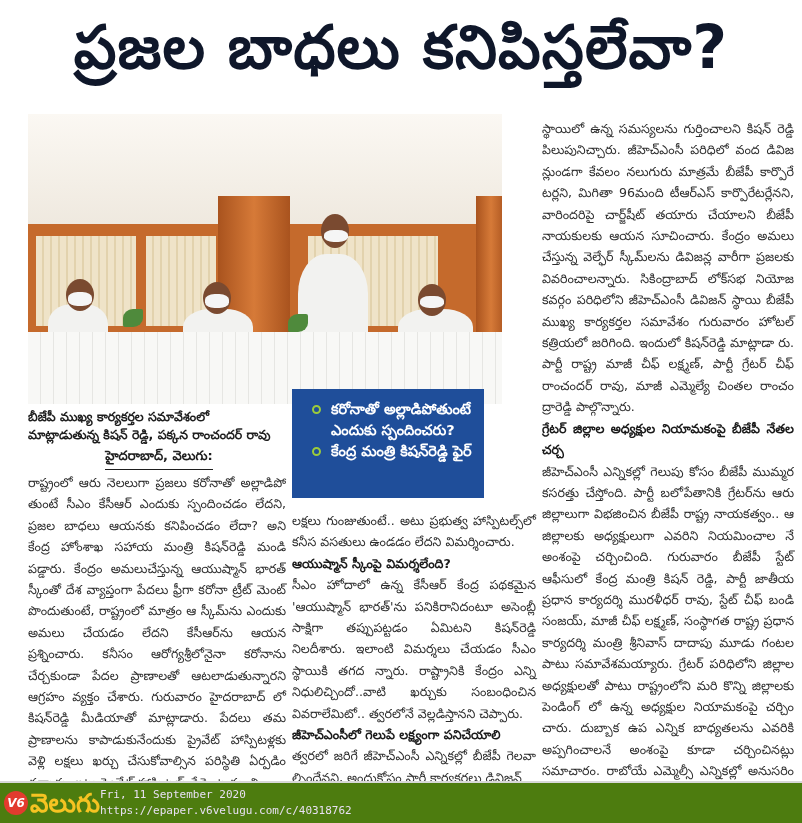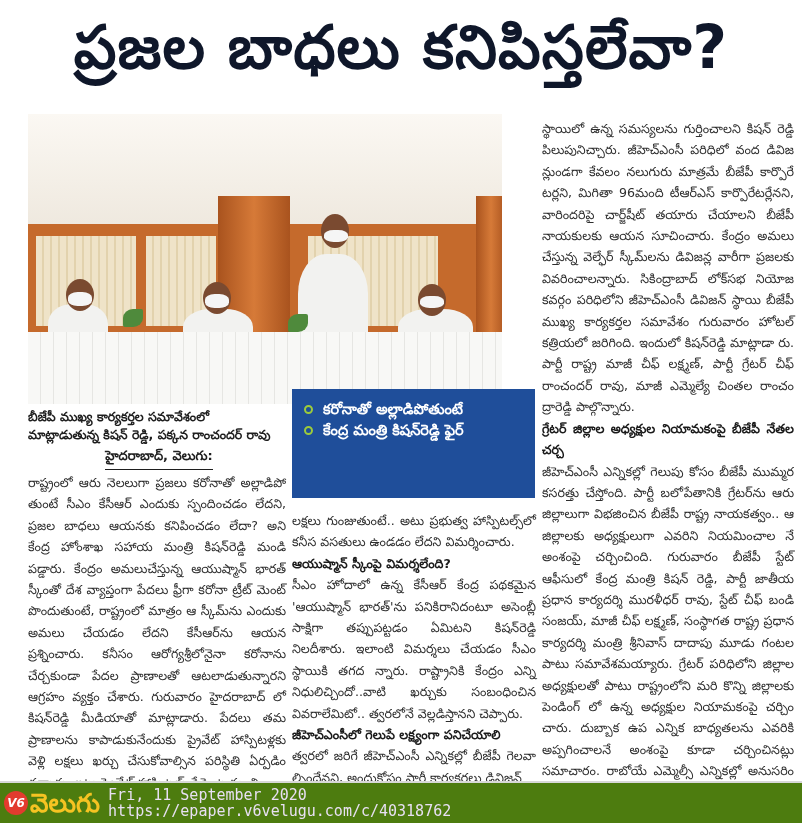--- a/index.html
+++ b/index.html
@@ -35,22 +35,22 @@
       position: absolute; left: 28px; top: 408px; width: 262px;
       font-size: 12.5px; font-weight: bold; line-height: 18px; color: #1e1e1e;
     }
     .dateline {
       position: absolute; left: 28px; top: 448px; width: 262px; text-align: center;
       font-size: 13px; font-weight: bold; color: #1e1e1e;
     }
     .dateline span { border-bottom: 1.5px solid #1e1e1e; padding-bottom: 6px; }
 
     .highlight-box {
-      position: absolute; left: 292px; top: 389px; width: 243px; height: 109px;
-      background: #1f4e9a; color: #ffffff; padding: 10px 10px 0 10px; box-sizing: border-box;
+      position: absolute; left: 292px; top: 389px; width: 192px; height: 109px;
+      background: #1f4e9a; color: #ffffff; padding: 10px 10px 0 18px; box-sizing: border-box;
       font-size: 14.5px; font-weight: bold; line-height: 21px;
     }
     .hl-item { display: flex; align-items: flex-start; }
     .hl-bullet {
       width: 9px; height: 9px; border-radius: 50%; border: 2px solid #9ccb3b;
       box-sizing: border-box; margin: 6px 10px 0 2px; flex: none; background: #1f4e9a;
     }
 
     .col { position: absolute; font-size: 12.6px; line-height: 21.4px; color: #2e2e2e; text-align: justify; }
     .col p { margin: 0; }
@@ -67,21 +67,21 @@
     .logo { display: flex; align-items: center; margin-left: 4px; }
     .logo-v6 {
       width: 24px; height: 24px; border-radius: 50%; background: #e23b2e; color: #fff;
       font-weight: bold; font-size: 12px; display: flex; align-items: center; justify-content: center;
       font-style: italic;
     }
     .logo-text {
       font-size: 26px; font-weight: 900; color: #f6c322; margin-left: 2px; line-height: 1;
     }
     .footer-info {
-      margin-left: 8px; font-family: "DejaVu Sans Mono", monospace; font-size: 15px;
+      font-family: "DejaVu Sans Mono", monospace; font-size: 11px;
       color: #e8e0f3; line-height: 16px;
     }
   </style>
 </head>
 <body>
 
 <div class="headline">ప్రజల బాధలు కనిపిస్తలేవా?</div>
 
 <div class="photo">
   <div class="ceiling"></div>
@@ -115,20 +115,21 @@
 
 <div class="dateline">
   <span>హైదరాబాద్, వెలుగు:</span>
 </div>
 
 <div class="highlight-box">
   <div class="hl-item">
     <span class="hl-bullet"></span>
     <div>
       <div>కరోనాతో అల్లాడిపోతుంటే</div>
+      <div>ఎందుకు స్పందించరు?</div>
     </div>
   </div>
   <div class="hl-item">
     <span class="hl-bullet"></span>
     <div>
       <div>కేంద్ర మంత్రి కిషన్‌రెడ్డి ఫైర్</div>
     </div>
   </div>
 </div>
 

